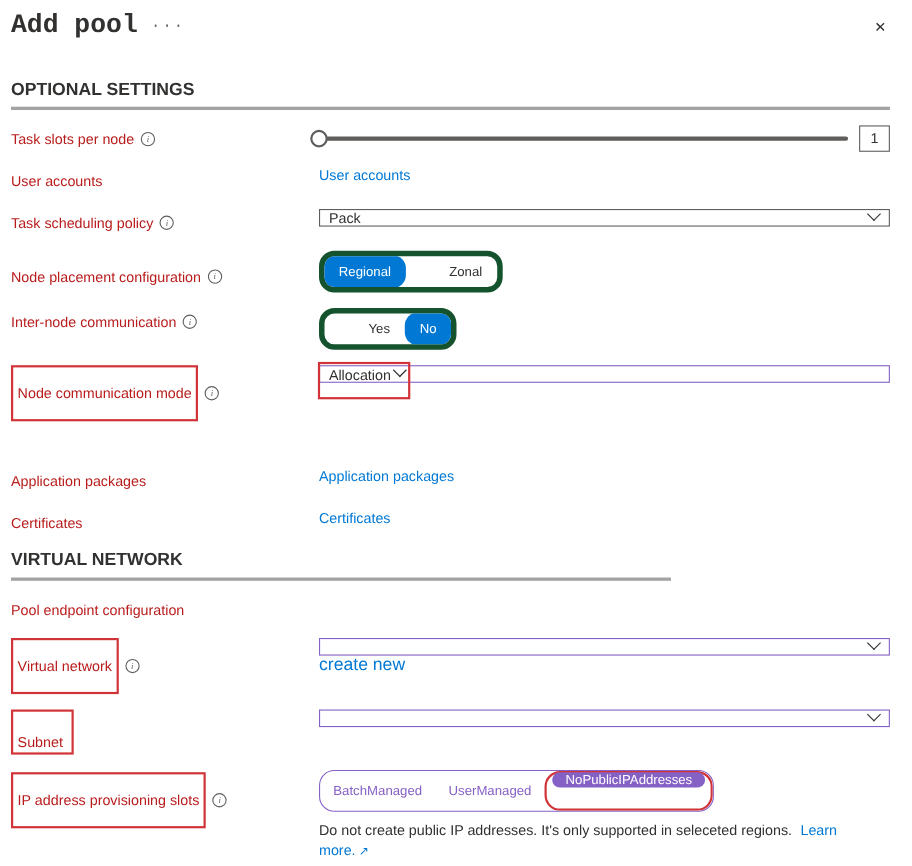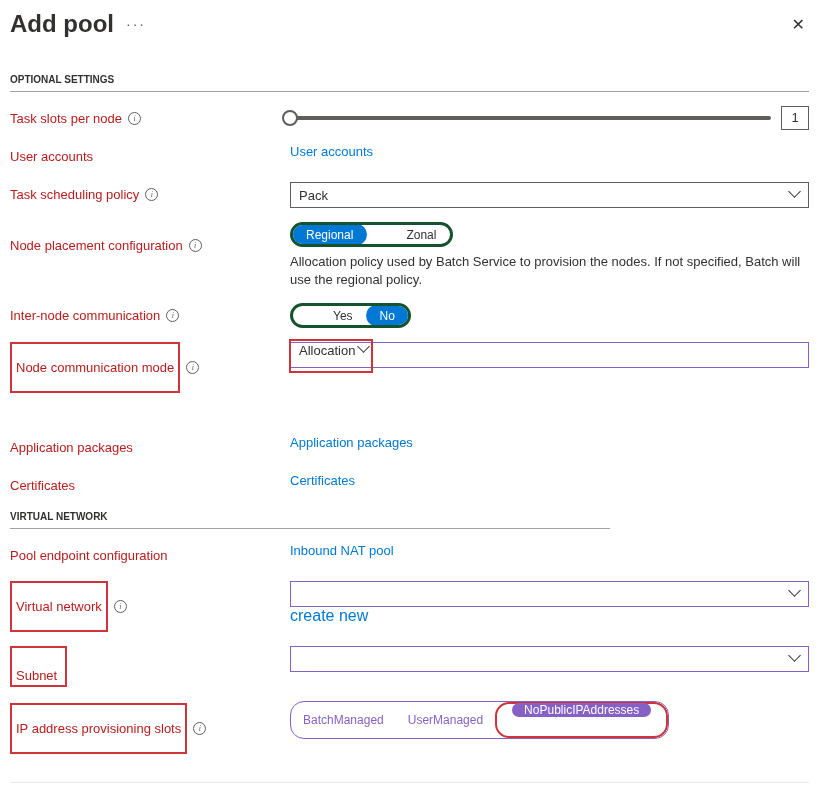--- a/index.html
+++ b/index.html
@@ -9,30 +9,31 @@
       color: #323130;
       width: 829px;
       background: #fff;
       padding: 10px 20px 20px 10px;
     }
     .header-row {
       display: flex;
       align-items: center;
       justify-content: space-between;
       padding-bottom: 30px;
+      font-family: Liberation Mono, monospace;
     }
     .header-left { display: flex; align-items: center; gap: 12px; }
     .page-title { font-size: 24px; font-weight: 600; }
     .dots { color: #605e5c; font-size: 14px; letter-spacing: 2px; cursor: pointer; }
     .close-x { font-size: 16px; color: #323130; cursor: pointer; font-weight: 400; padding-right: 4px;}
     .section-title {
-      font-size: 10px;
+      font-size: 16px;
       font-weight: 600;
       padding-bottom: 6px;
-      border-bottom: 1px solid #a3a3a3;
+      border-bottom: 3px solid #a3a3a3;
       margin-bottom: 14px;
       margin-top: 6px;
       color: #323130;
     }
     .form-row {
       display: flex;
       align-items: flex-start;
       margin-bottom: 14px;
     }
     .label-col {
@@ -55,35 +56,35 @@
     .slider-track { flex: 1; height: 4px; background: #605e5c; border-radius: 2px; position: relative; }
     .slider-thumb {
       width: 16px; height: 16px; border-radius: 50%; background: #fff;
       border: 2px solid #605e5c; position: absolute; left: 0; top: 50%; transform: translate(-50%,-50%);
     }
     .slider-value { width: 28px; height: 24px; border: 1px solid #605e5c; text-align: center; line-height:22px; font-size:13px;}
     .link { color: #0078d4; text-decoration: none; cursor: pointer; font-size: 13px;}
     .link.small { font-size:16px; }
     .link .ext-icon { font-size:11px; margin-left:3px;}
     .select {
-      width: 100%; border: 1px solid #605e5c; height: 26px; display: flex;
+      width: 100%; border: 1px solid #605e5c; height: 16px; display: flex;
       align-items: center; justify-content: space-between; padding: 0 8px;
       cursor: pointer; position: relative; background:#fff;
     }
     .select.purple { border-color: #8661c5; }
     .chevron {
       width: 10px; height: 10px; display:inline-block; position:relative;
     }
     .chevron::before{
       content:""; display:block; width:8px; height:8px; border-right:1px solid #323130; border-bottom:1px solid #323130;
       transform: rotate(45deg); position:absolute; top:-3px;
     }
     .toggle-pill {
-      display: inline-flex; border: 3px solid #14532d; border-radius: 14px; overflow: hidden;
-      height: 25px; align-items: stretch;
+      display: inline-flex; border: 5px solid #14532d; border-radius: 14px; overflow: hidden;
+      height: 38px; align-items: stretch;
     }
     .toggle-pill .seg { padding: 0 14px; display:flex; align-items:center; font-size:12px; color:#323130; cursor:pointer;margin-left:26px;}
     .toggle-pill .seg.active { background:#0078d4; color:#fff; border-radius:12px; margin:-1px;}
     .pill-group {
       display: inline-flex; border: 1px solid #8661c5; border-radius: 14px;
       height: 38px; align-items: stretch; overflow: hidden;
     }
     .pill-group .seg { padding: 0 12px; display:flex; align-items:center; font-size:12px; color:#8661c5; cursor:pointer;}
     .pill-group .seg.active { background:#8661c5; color:#fff; border-radius:12px; margin:-1px;}
     .desc-text { font-size: 13px; color: #323130; margin-top:6px; line-height:1.4;}
@@ -95,21 +96,21 @@
     .footer {
       border-top: 1px solid #edebe9; margin-top: 28px; padding-top: 12px;
     }
     .primary-btn {
       background:#0078d4; color:#fff; border:none; height:28px; width:82px;
       font-size:13px; font-weight:600; cursor:pointer;
     }
     .vn-section-title { width: 600px; }
     .label-col .redbox { display:inline-block; }
     .label-subnet { padding:20px 8px 2px 4px;}
-    .seg-red { border:2px solid #d13438; border-radius:14px; padding:0 16px;}
+    .seg-red { border:2px solid #d13438; border-radius:14px; padding:0 6px;}
     .ip-desc { margin-top:8px;}
     .ip-row .link { margin-left:4px;}
   </style>
 </head>
 <body>
 
 <div class="header-row">
   <div class="header-left">
     <span class="page-title">Add pool</span>
     <span class="dots">···</span>
@@ -159,21 +160,20 @@
 <div class="form-row stacked">
   <div class="label-col" style="padding-top:16px;">
     <span class="label-text">Node placement configuration</span>
     <span class="info-circle">i</span>
   </div>
   <div class="control-col">
     <div class="toggle-pill">
       <span class="seg active">Regional</span>
       <span class="seg">Zonal</span>
     </div>
-    <div class="desc-text">Allocation policy used by Batch Service to provision the nodes. If not specified, Batch will use the regional policy.</div>
   </div>
 </div>
 
 <div class="form-row">
   <div class="label-col">
     <span class="label-text">Inter-node communication</span>
     <span class="info-circle">i</span>
   </div>
   <div class="control-col">
     <div class="toggle-pill">
@@ -214,23 +214,20 @@
   <div class="control-col">
     <a class="link">Certificates</a>
   </div>
 </div>
 
 <div class="section-title vn-section-title">VIRTUAL NETWORK</div>
 
 <div class="form-row">
   <div class="label-col">
     <span class="label-text">Pool endpoint configuration</span>
-  </div>
-  <div class="control-col">
-    <a class="link">Inbound NAT pool</a>
   </div>
 </div>
 
 <div class="form-row stacked">
   <div class="label-col">
     <span class="redbox"><span class="label-text">Virtual network</span></span>
     <span class="info-circle">i</span>
   </div>
   <div class="control-col">
     <div class="select purple">
@@ -261,18 +258,22 @@
   <div class="control-col">
     <div style="display:flex; align-items:center; gap:0;">
       <div class="pill-group">
         <span class="seg">BatchManaged</span>
         <span class="seg">UserManaged</span>
         <span class="seg-red">
             <span class="seg active" style="border-radius:12px;">NoPublicIPAddresses</span>
           </span>
       </div>
     </div>
+    <div class="desc-text ip-desc">
+      <span>Do not create public IP addresses. It's only supported in seleceted regions.</span>
+      <a class="link"><span>Learn more.</span><span class="ext-icon">↗</span></a>
+    </div>
   </div>
 </div>
 
 <div class="footer">
   <button class="primary-btn">OK</button>
 </div>
 
 </body></html>

